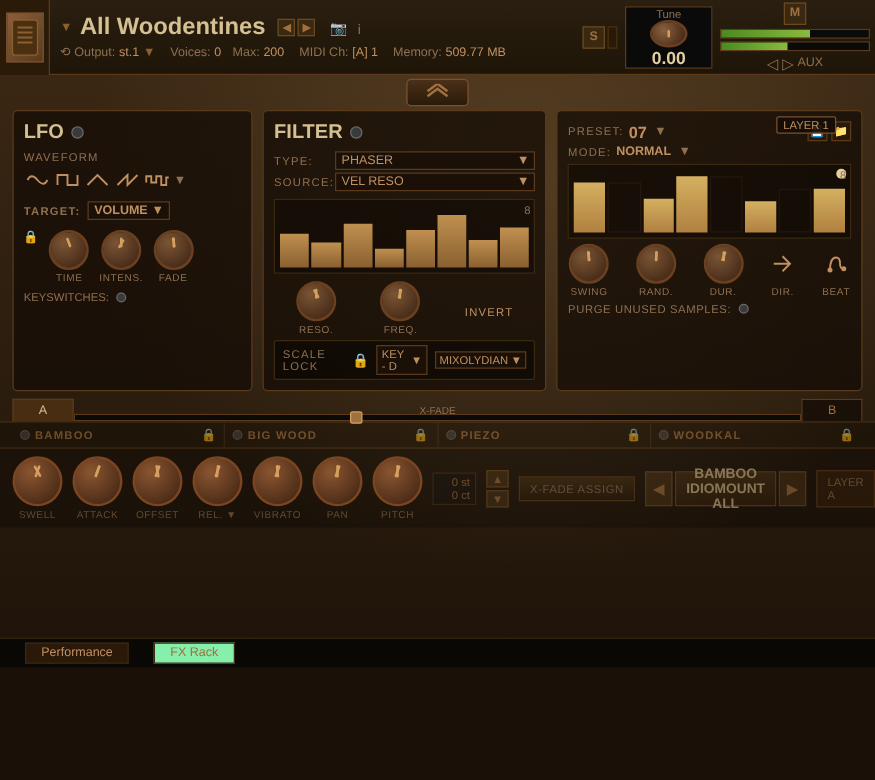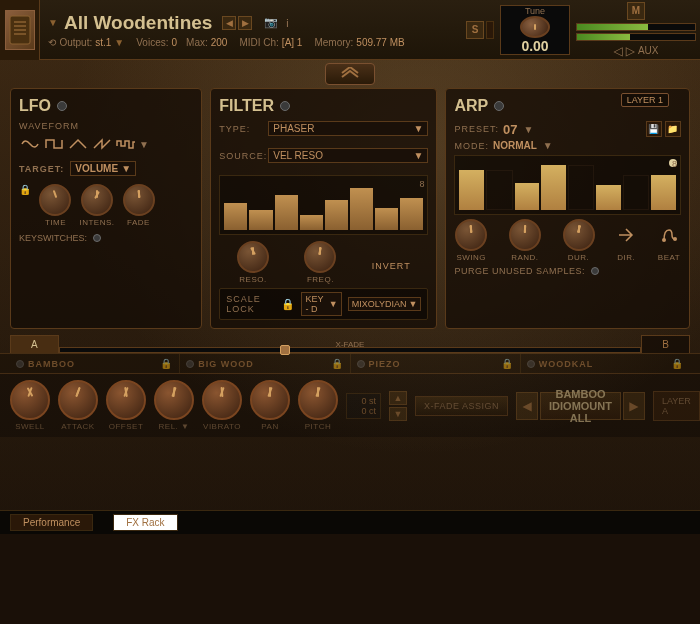--- a/index.html
+++ b/index.html
@@ -358,21 +358,21 @@
       border-radius: 50%;
       background: #3a3a3a;
       border: 1px solid #6a6a6a;
     }
 
     
     .filter-row {
       display: flex;
       align-items: center;
       gap: 4px;
-      margin-bottom: 12px;
+      margin-bottom: 2px;
     }
     .filter-label {
       font-size: 9px;
       color: #907050;
       letter-spacing: 1px;
       width: 45px;
     }
     .filter-select {
       background: #1a1008;
       border: 1px solid #5a3a1a;
@@ -706,27 +706,27 @@
     }
     .layer-assign-btn.active {
       background: #4a3018;
       color: #d4c090;
       border-color: #8a5a2a;
     }
 
     
     .status-bar {
       display: flex;
-      padding: 3px 10px;
+      padding: 3px 20px;
       background: rgba(10,8,5,0.95);
       border-top: 1px solid #3a2810;
       gap: 20px;
     }
     .status-item {
-      background: #ffffff;
+      background: #86efac;
       border: 1px solid #3a2810;
       color: #a07040;
       font-size: 10px;
       padding: 2px 12px;
       cursor: pointer;
     }
     .status-item.active {
       background: #2a1808;
       color: #c09060;
     }
@@ -958,24 +958,20 @@
         </div>
         <div class="scale-select">
           <span>MIXOLYDIAN</span>
           <span>▼</span>
         </div>
       </div>
     </div>
 
     <div class="section-panel section-arp">
       <div class="layer-badge">LAYER 1</div>
-      <div class="section-title">
-        <span>ARP</span>
-        <div class="power-led"></div>
-      </div>
       <div class="arp-top-row">
         <span class="preset-label">PRESET:</span>
         <span class="preset-value">07</span>
         <span style="color:#907050;font-size:10px;margin-left:2px;">▼</span>
         <div class="arp-icons">
           <div class="arp-icon-btn">💾</div>
           <div class="arp-icon-btn">📁</div>
         </div>
       </div>
       <div class="mode-row">

